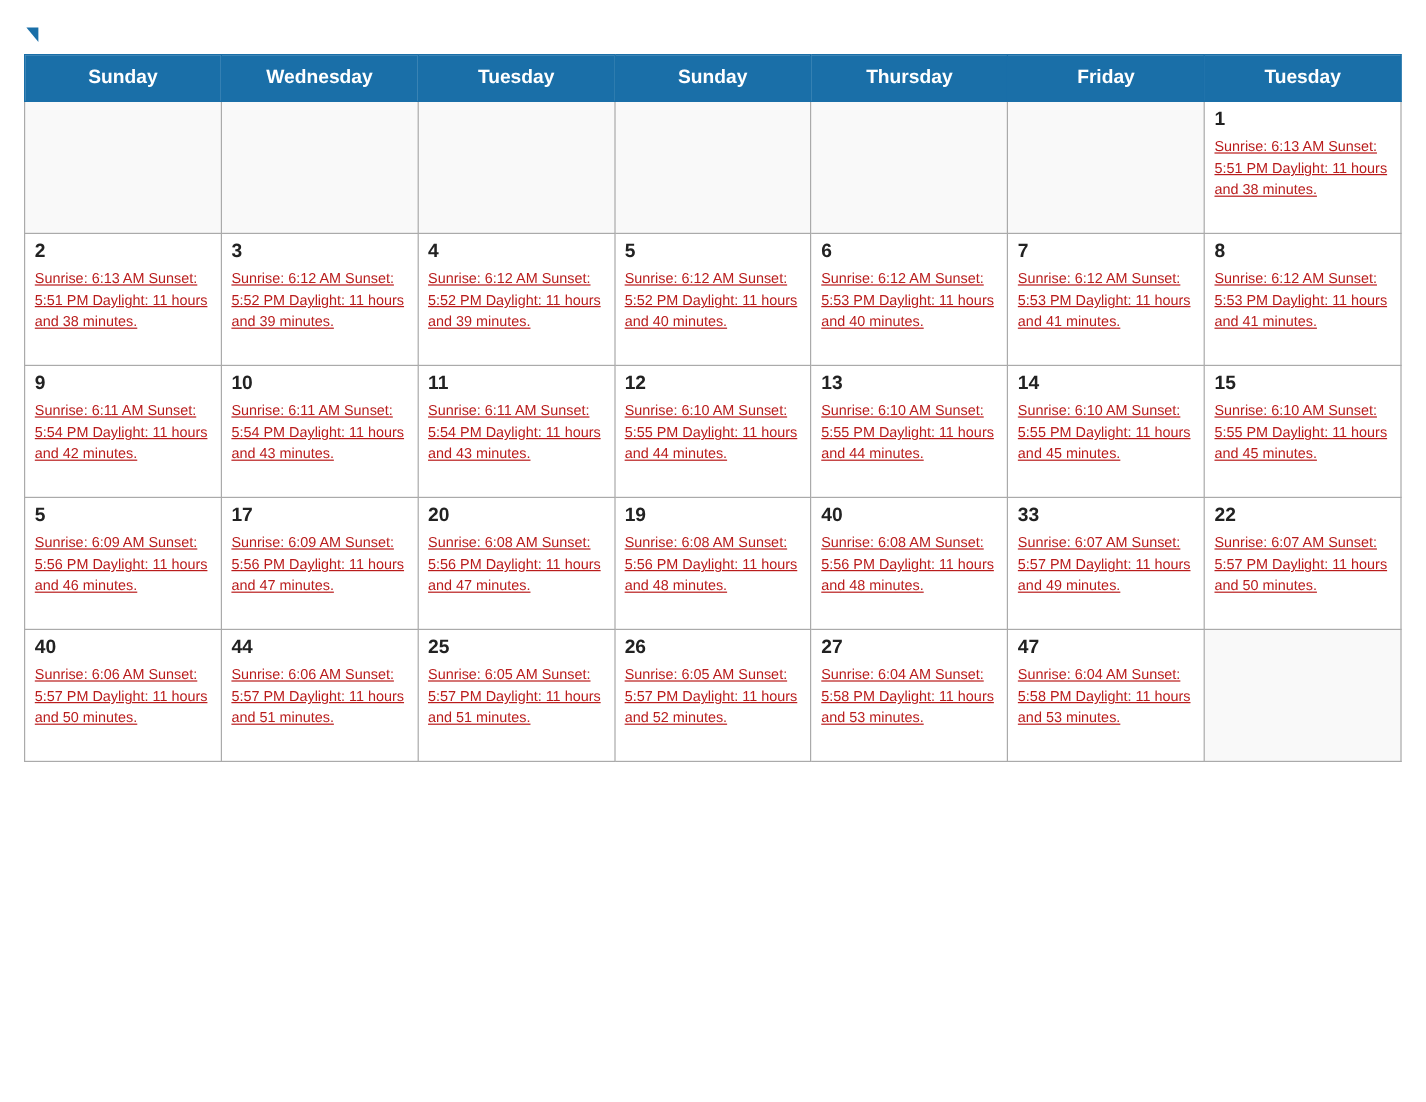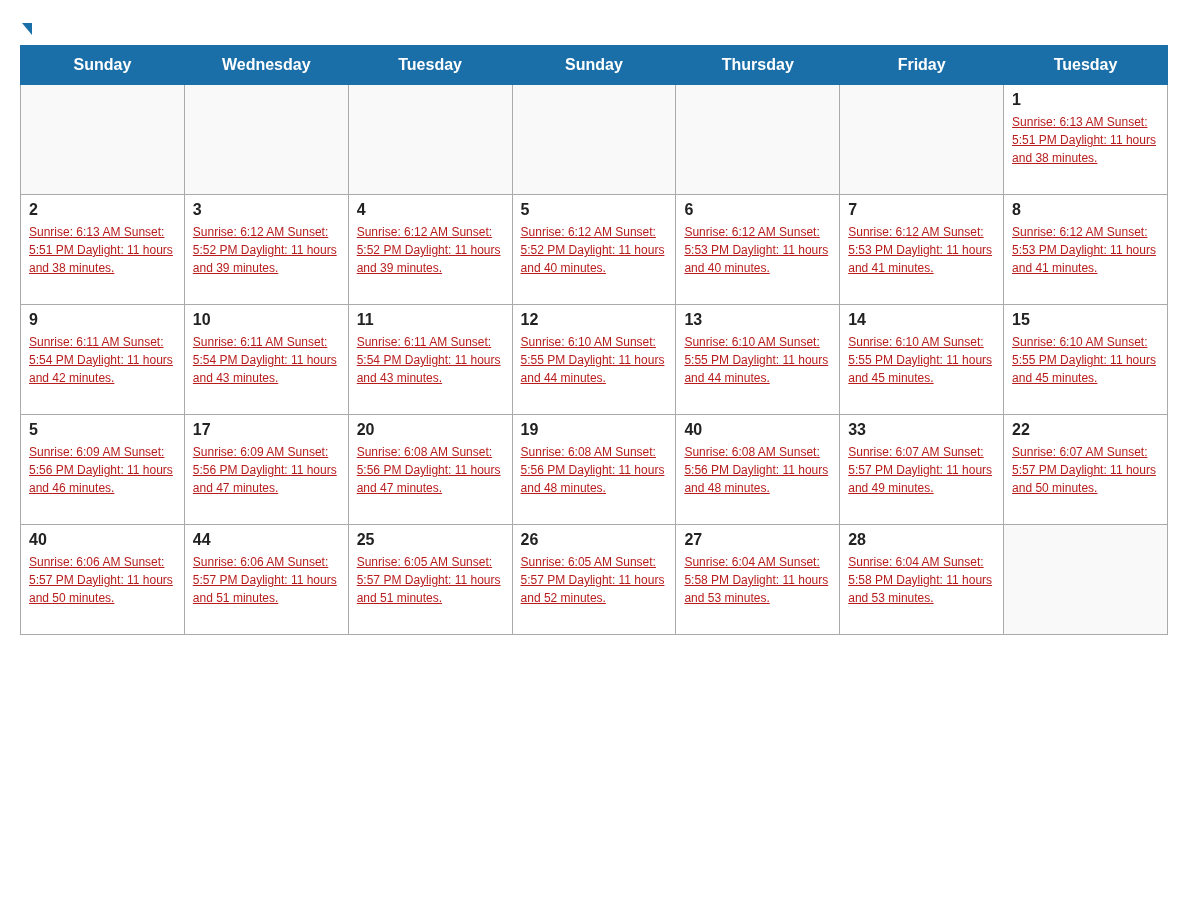--- a/index.html
+++ b/index.html
@@ -302,21 +302,21 @@
 Sunset: 5:57 PM
 Daylight: 11 hours and 52 minutes.</div>
         </td>
         <td>
           <div class="day-number">27</div>
           <div class="day-info">Sunrise: 6:04 AM
 Sunset: 5:58 PM
 Daylight: 11 hours and 53 minutes.</div>
         </td>
         <td>
-          <div class="day-number">28</div>
+          <div class="day-number">47</div>
           <div class="day-info">Sunrise: 6:04 AM
 Sunset: 5:58 PM
 Daylight: 11 hours and 53 minutes.</div>
         </td>
         <td class="empty"></td>
       </tr>
     </tbody>
 </table>
 
 </body></html>

